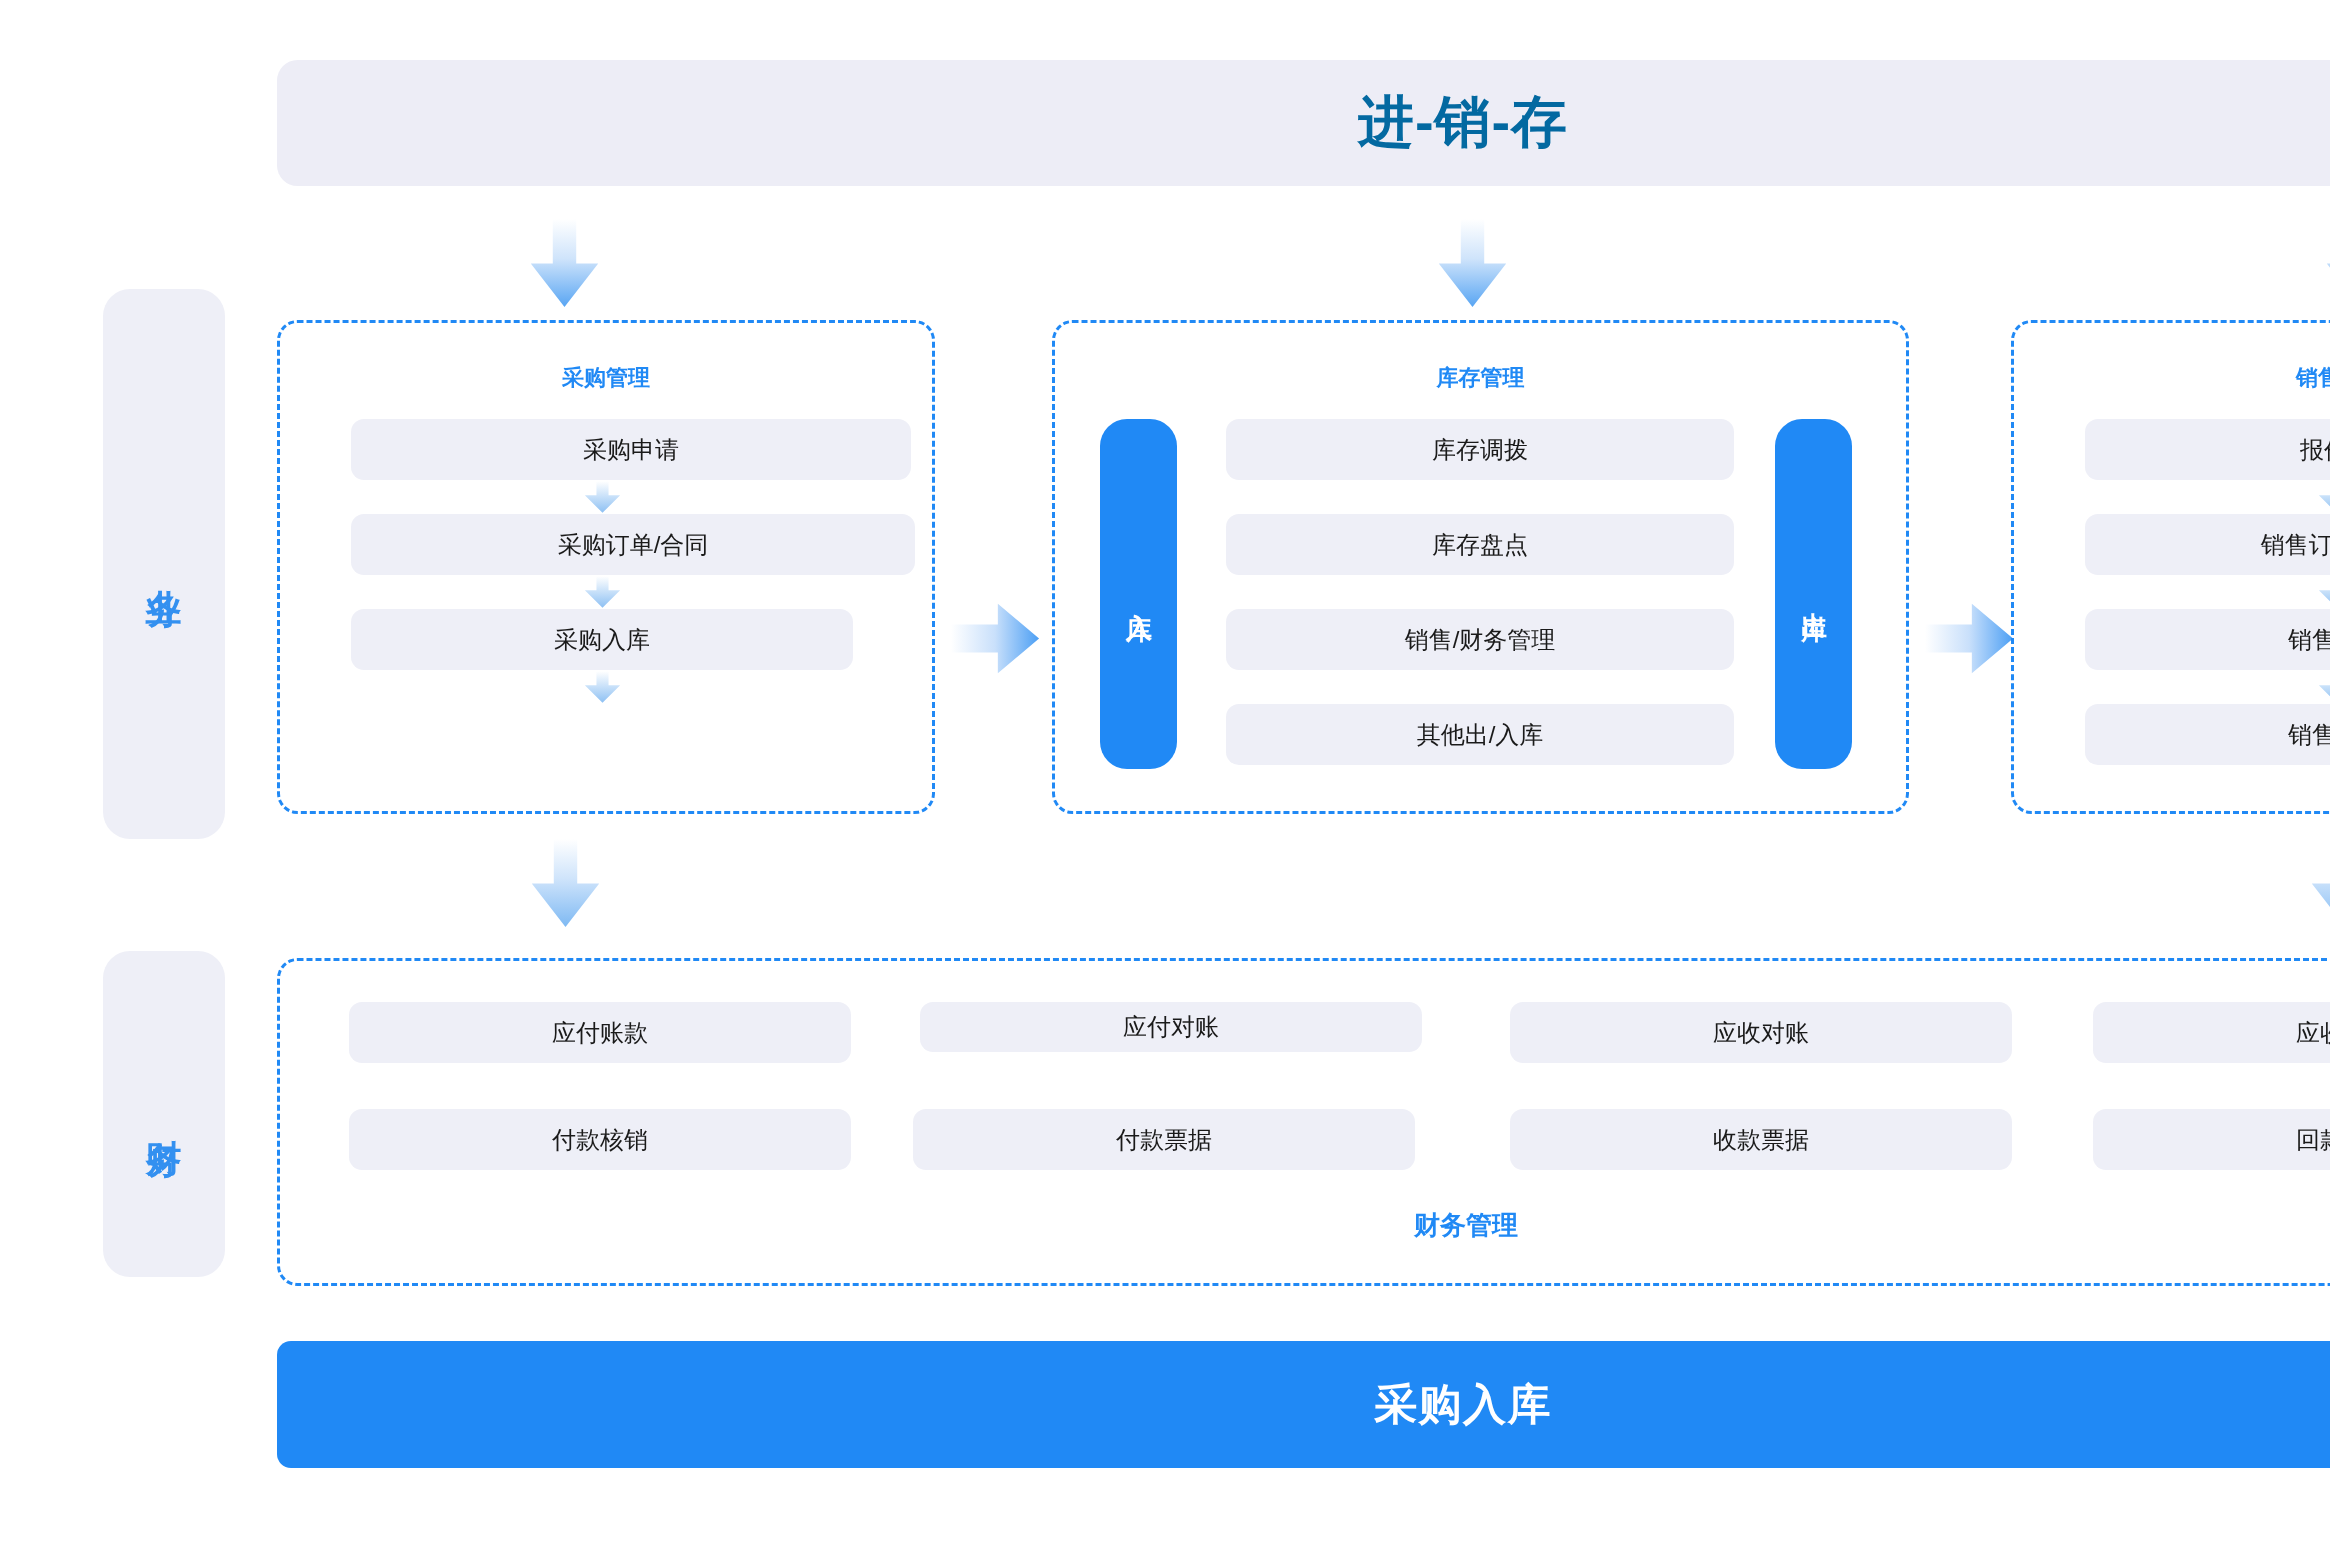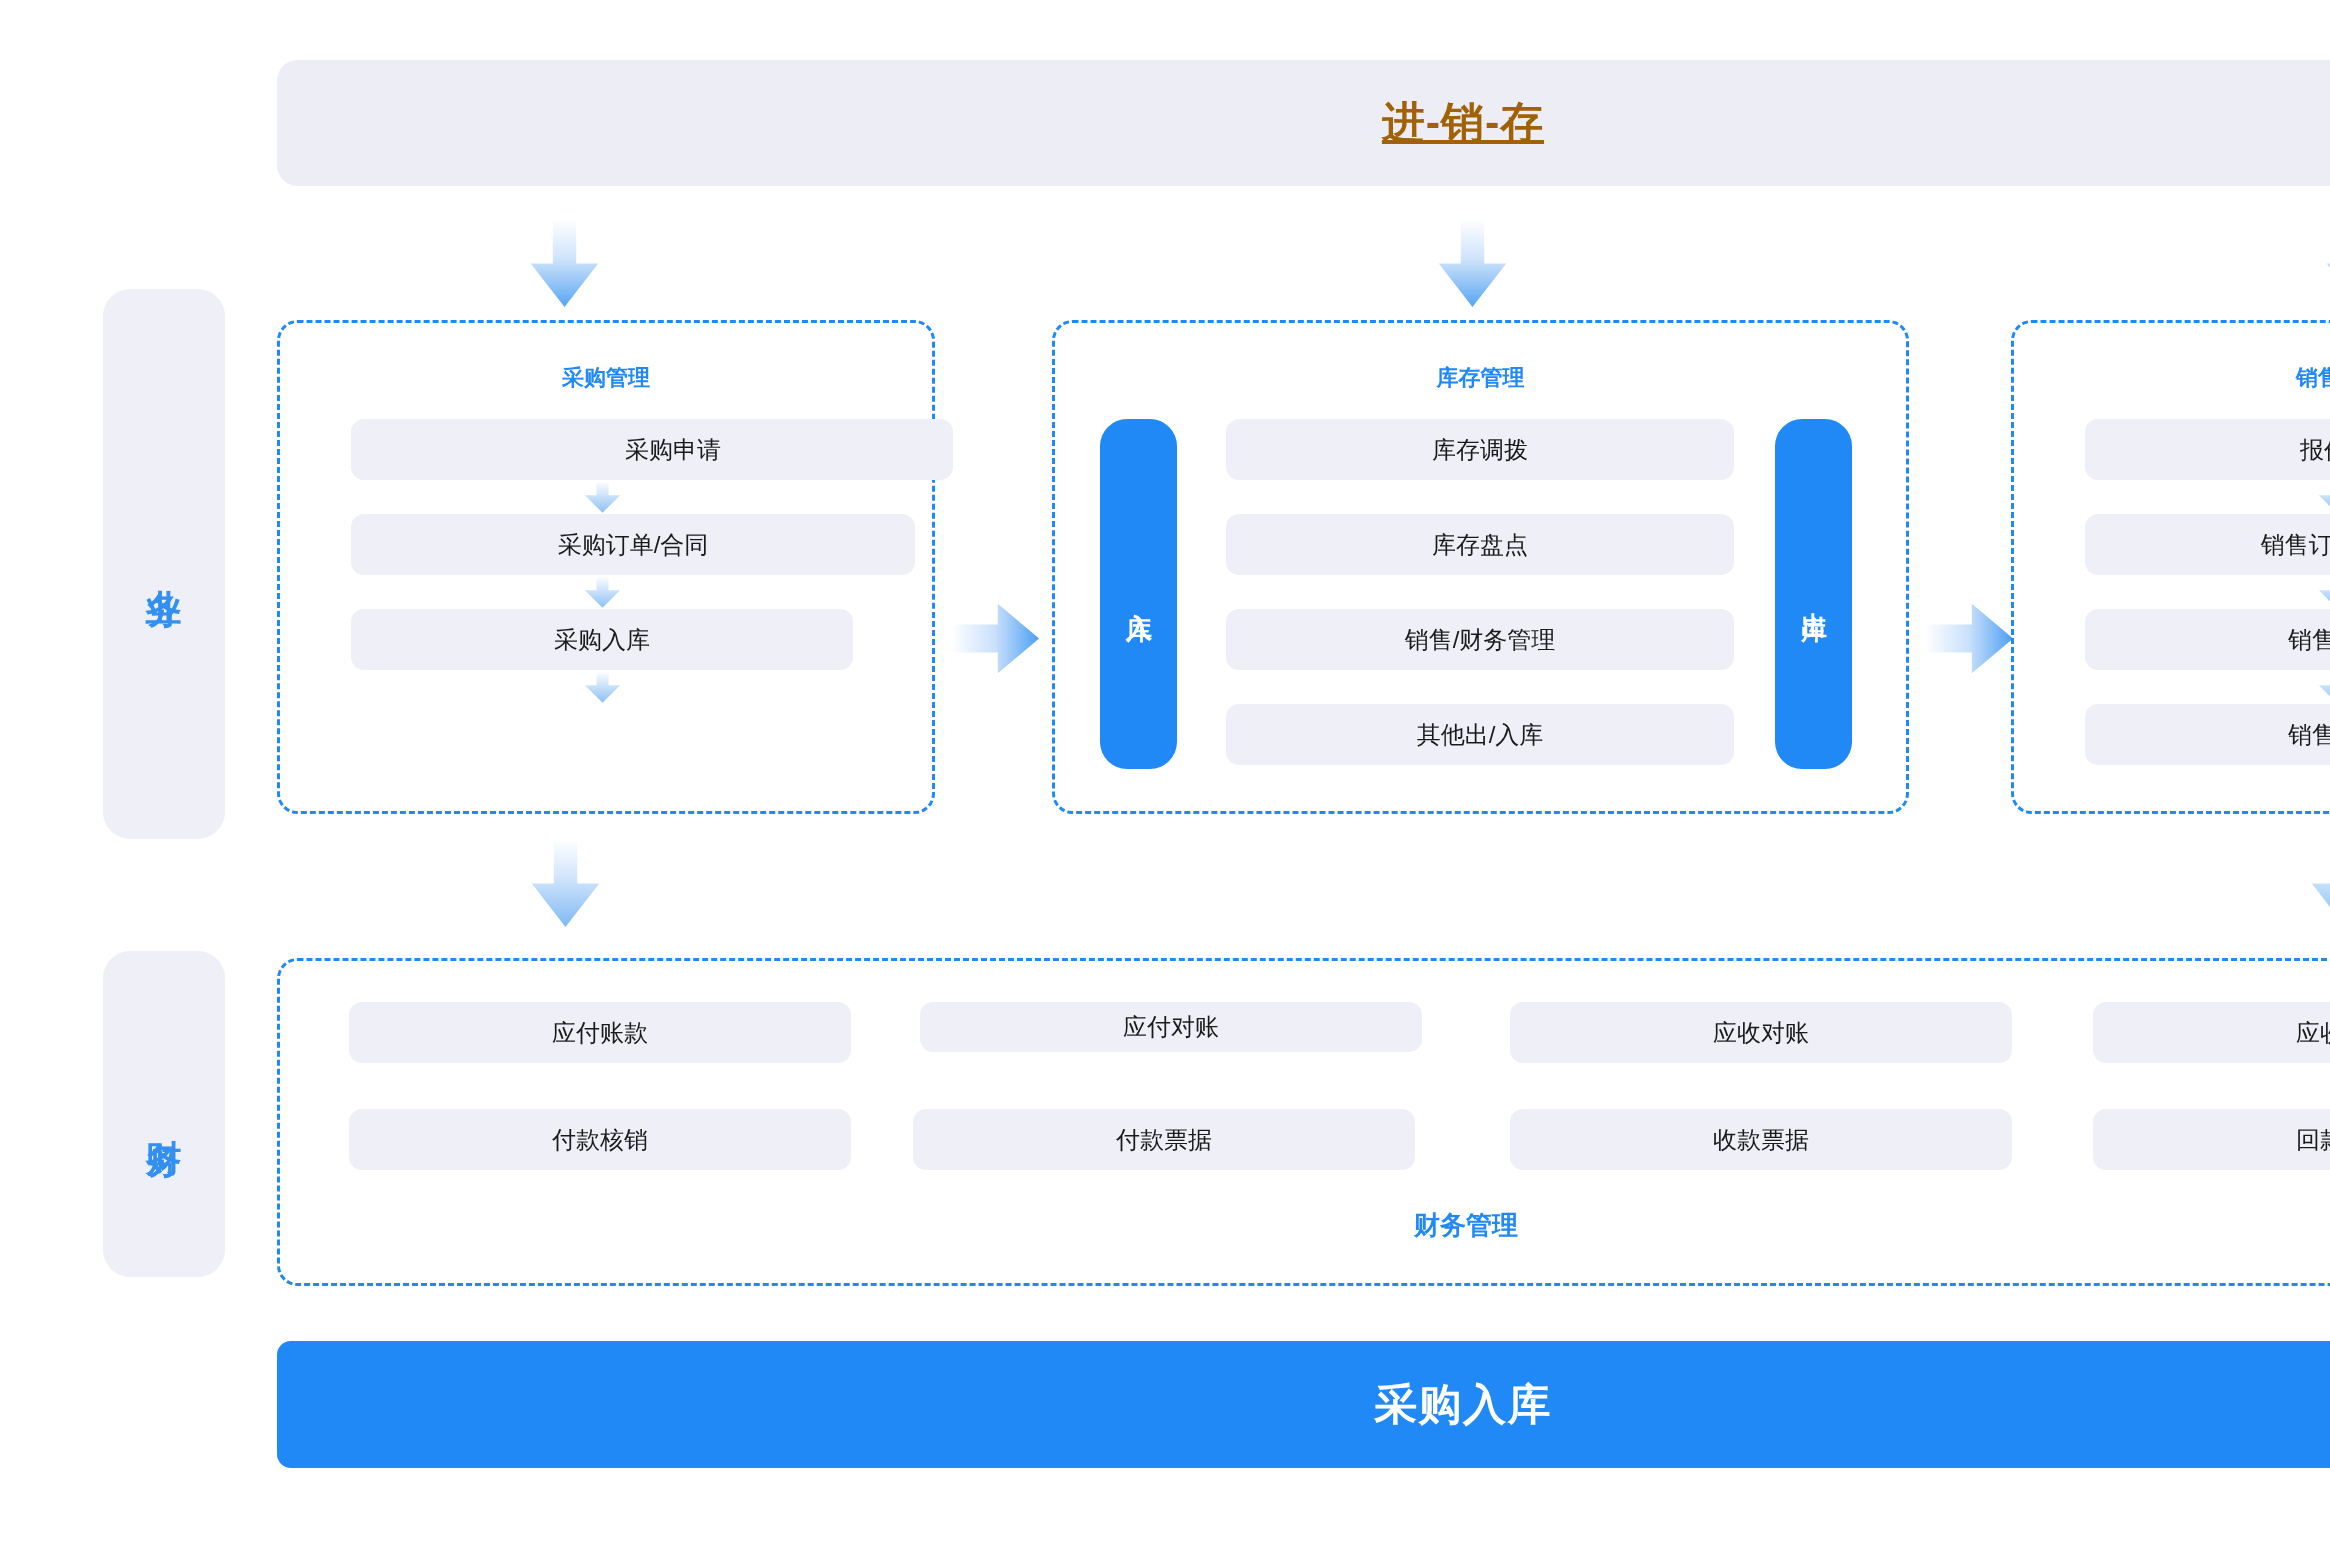--- a/index.html
+++ b/index.html
@@ -9,21 +9,21 @@
   }
   .stage{position:absolute;left:0;top:0;width:2762px;height:1563px;}
 
   
   #header-banner{
     position:absolute;left:277px;top:60px;width:2372px;height:126px;
     background:#ededf6;border-radius:20.5px;
     display:flex;align-items:center;justify-content:center;
   }
   #header-banner .title{
-    font-size:43px;font-weight:bold;color:#a16207;letter-spacing:0.9px;text-decoration:underline;
+    font-size:56px;font-weight:bold;color:#0369a1;letter-spacing:0.9px;
   }
 
   
   .rail{
     position:absolute;background:#eeeff7;border-radius:27px;
     display:flex;align-items:center;justify-content:center;
   }
   .rail .rail-txt{
     font-size:36px;font-weight:bold;color:#3390f0;
     writing-mode:vertical-rl;text-orientation:upright;
@@ -122,21 +122,21 @@
   <div class="rail" id="rail-business">
     <div class="rail-txt">业务</div>
   </div>
   <div class="rail" id="rail-finance">
     <div class="rail-txt">财务</div>
   </div>
 
   <div class="dashed" style="left:277px;top:320px;width:652px;height:488px;">
     <div class="group-title" style="top:40px;">采购管理</div>
   </div>
-  <div class="card" style="left:351px;top:419px;width:560px;height:61px;padding-left:42px;">采购申请</div>
+  <div class="card" style="left:351px;top:419px;width:560px;height:61px;">采购申请</div>
   <div class="card" style="left:351px;top:514px;width:564px;height:61px;">采购订单/合同</div>
   <div class="card" style="left:351px;top:609px;width:502px;height:61px;">采购入库</div>
 
   <svg class="arrow-v-small" style="left:583px;top:481px;" width="39" height="33" viewBox="0 0 84 70">
     <defs>
         <linearGradient id="gs1" x1="0" y1="0" x2="0" y2="1">
       <stop offset="0%" stop-color="#ffffff"></stop>
           <stop offset="100%" stop-color="#8dc0f3"></stop>
         </linearGradient>
       </defs>

